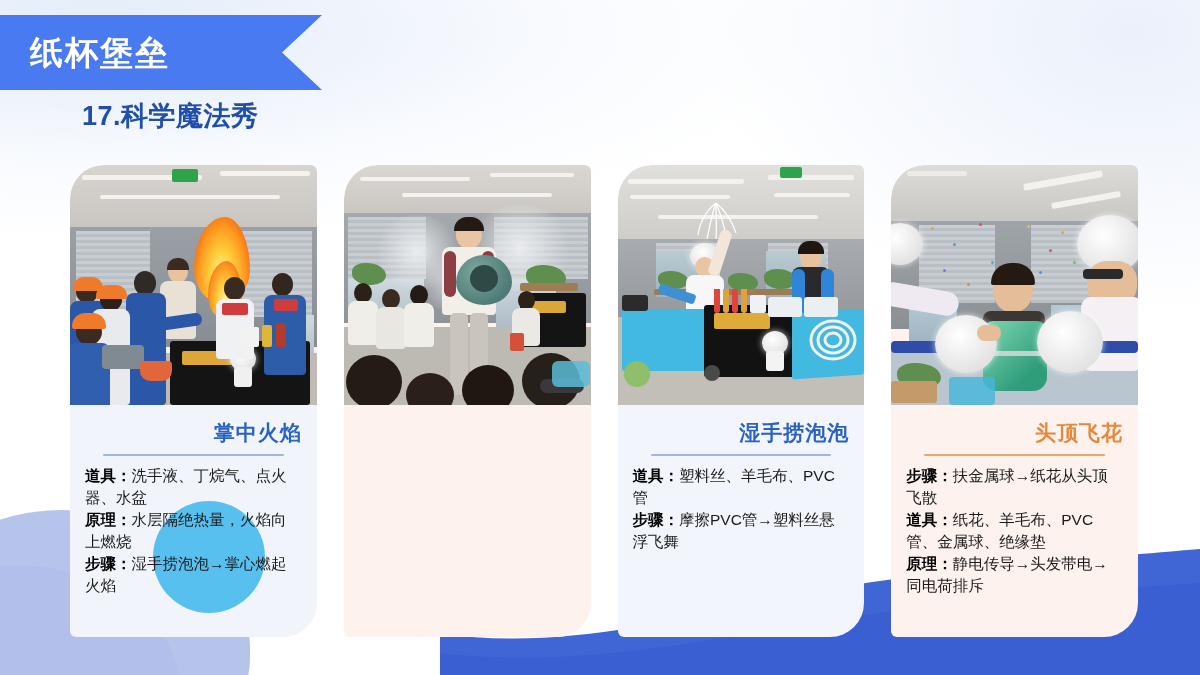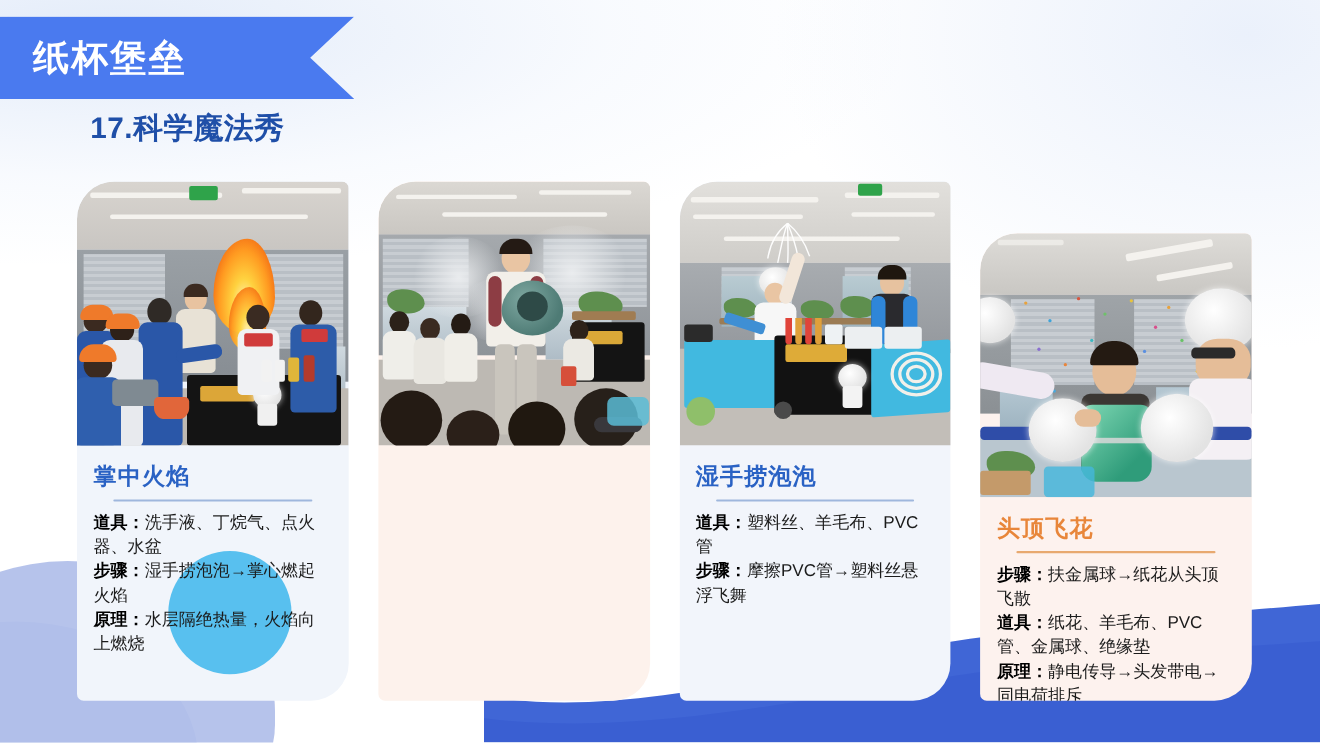--- a/index.html
+++ b/index.html
@@ -60,31 +60,31 @@
     display:flex; gap:27px; z-index:2;
   }
   .card {
     width:247px; position:relative; overflow:hidden;
     border-radius:34px 6px 34px 6px;
     display:flex; flex-direction:column;
   }
   .card.theme-blue   { background:#f1f5fb; }
   .card.theme-peach  { background:#fdf2ec; }
   .card.theme-blue2  { background:#f2f5fb; }
-  .card.theme-peach2 { background:#fdf2ee;margin-top:47px; }
+  .card.theme-peach2 { background:#fdf2ee; }
 
   .card-photo {
     width:247px; height:240px; position:relative; overflow:hidden;
     border-radius:34px 6px 0 0;
     flex:0 0 auto;
   }
   .card-body { padding:14px 15px 12px 15px; position:relative; }
 
   .card-title {
-    text-align:left; font-size:21px; font-weight:700; letter-spacing:1px;
+    text-align:right; font-size:21px; font-weight:700; letter-spacing:1px;
     position:relative; z-index:2;
   }
   .t-blue  { color:#2a62c4; }
   .t-orange{ color:#e8863a; }
   .card-divider {
     height:2px; margin:7px 18px 9px 18px; border-radius:2px; position:relative; z-index:2;
   }
   .d-blue  { background:#9fb7dd; }
   .d-orange{ background:#e8a96f; }
 
@@ -221,22 +221,22 @@
         <div style="position:absolute;left:192px;top:160px;width:10px;height:22px;background:#e0b63a;border-radius:2px;"></div>
         <div style="position:absolute;left:206px;top:158px;width:10px;height:24px;background:#b43b2c;border-radius:2px;"></div>
       </div>
     </div>
     <div class="card-body">
       <div class="deco-circle"></div>
       <div class="card-title t-blue">掌中火焰</div>
       <div class="card-divider d-blue"></div>
       <div class="card-text">
         <p><span class="lbl">道具：</span><span>洗手液、丁烷气、点火器、水盆</span></p>
+        <p><span class="lbl">原理：</span><span>水层隔绝热量，火焰向上燃烧</span></p>
         <p><span class="lbl">步骤：</span><span>湿手捞泡泡→掌心燃起火焰</span></p>
-        <p><span class="lbl">原理：</span><span>水层隔绝热量，火焰向上燃烧</span></p>
       </div>
     </div>
   </div>
 
   <div class="card theme-peach">
     <div class="card-photo">
       <div class="scene">
         <div class="ceiling" style="height:48px;background:linear-gradient(#dbd8d3,#cac7c2);">
           <div class="strip" style="left:16px;top:12px;width:110px;height:4px;"></div>
           <div class="strip" style="left:146px;top:8px;width:84px;height:4px;"></div>

